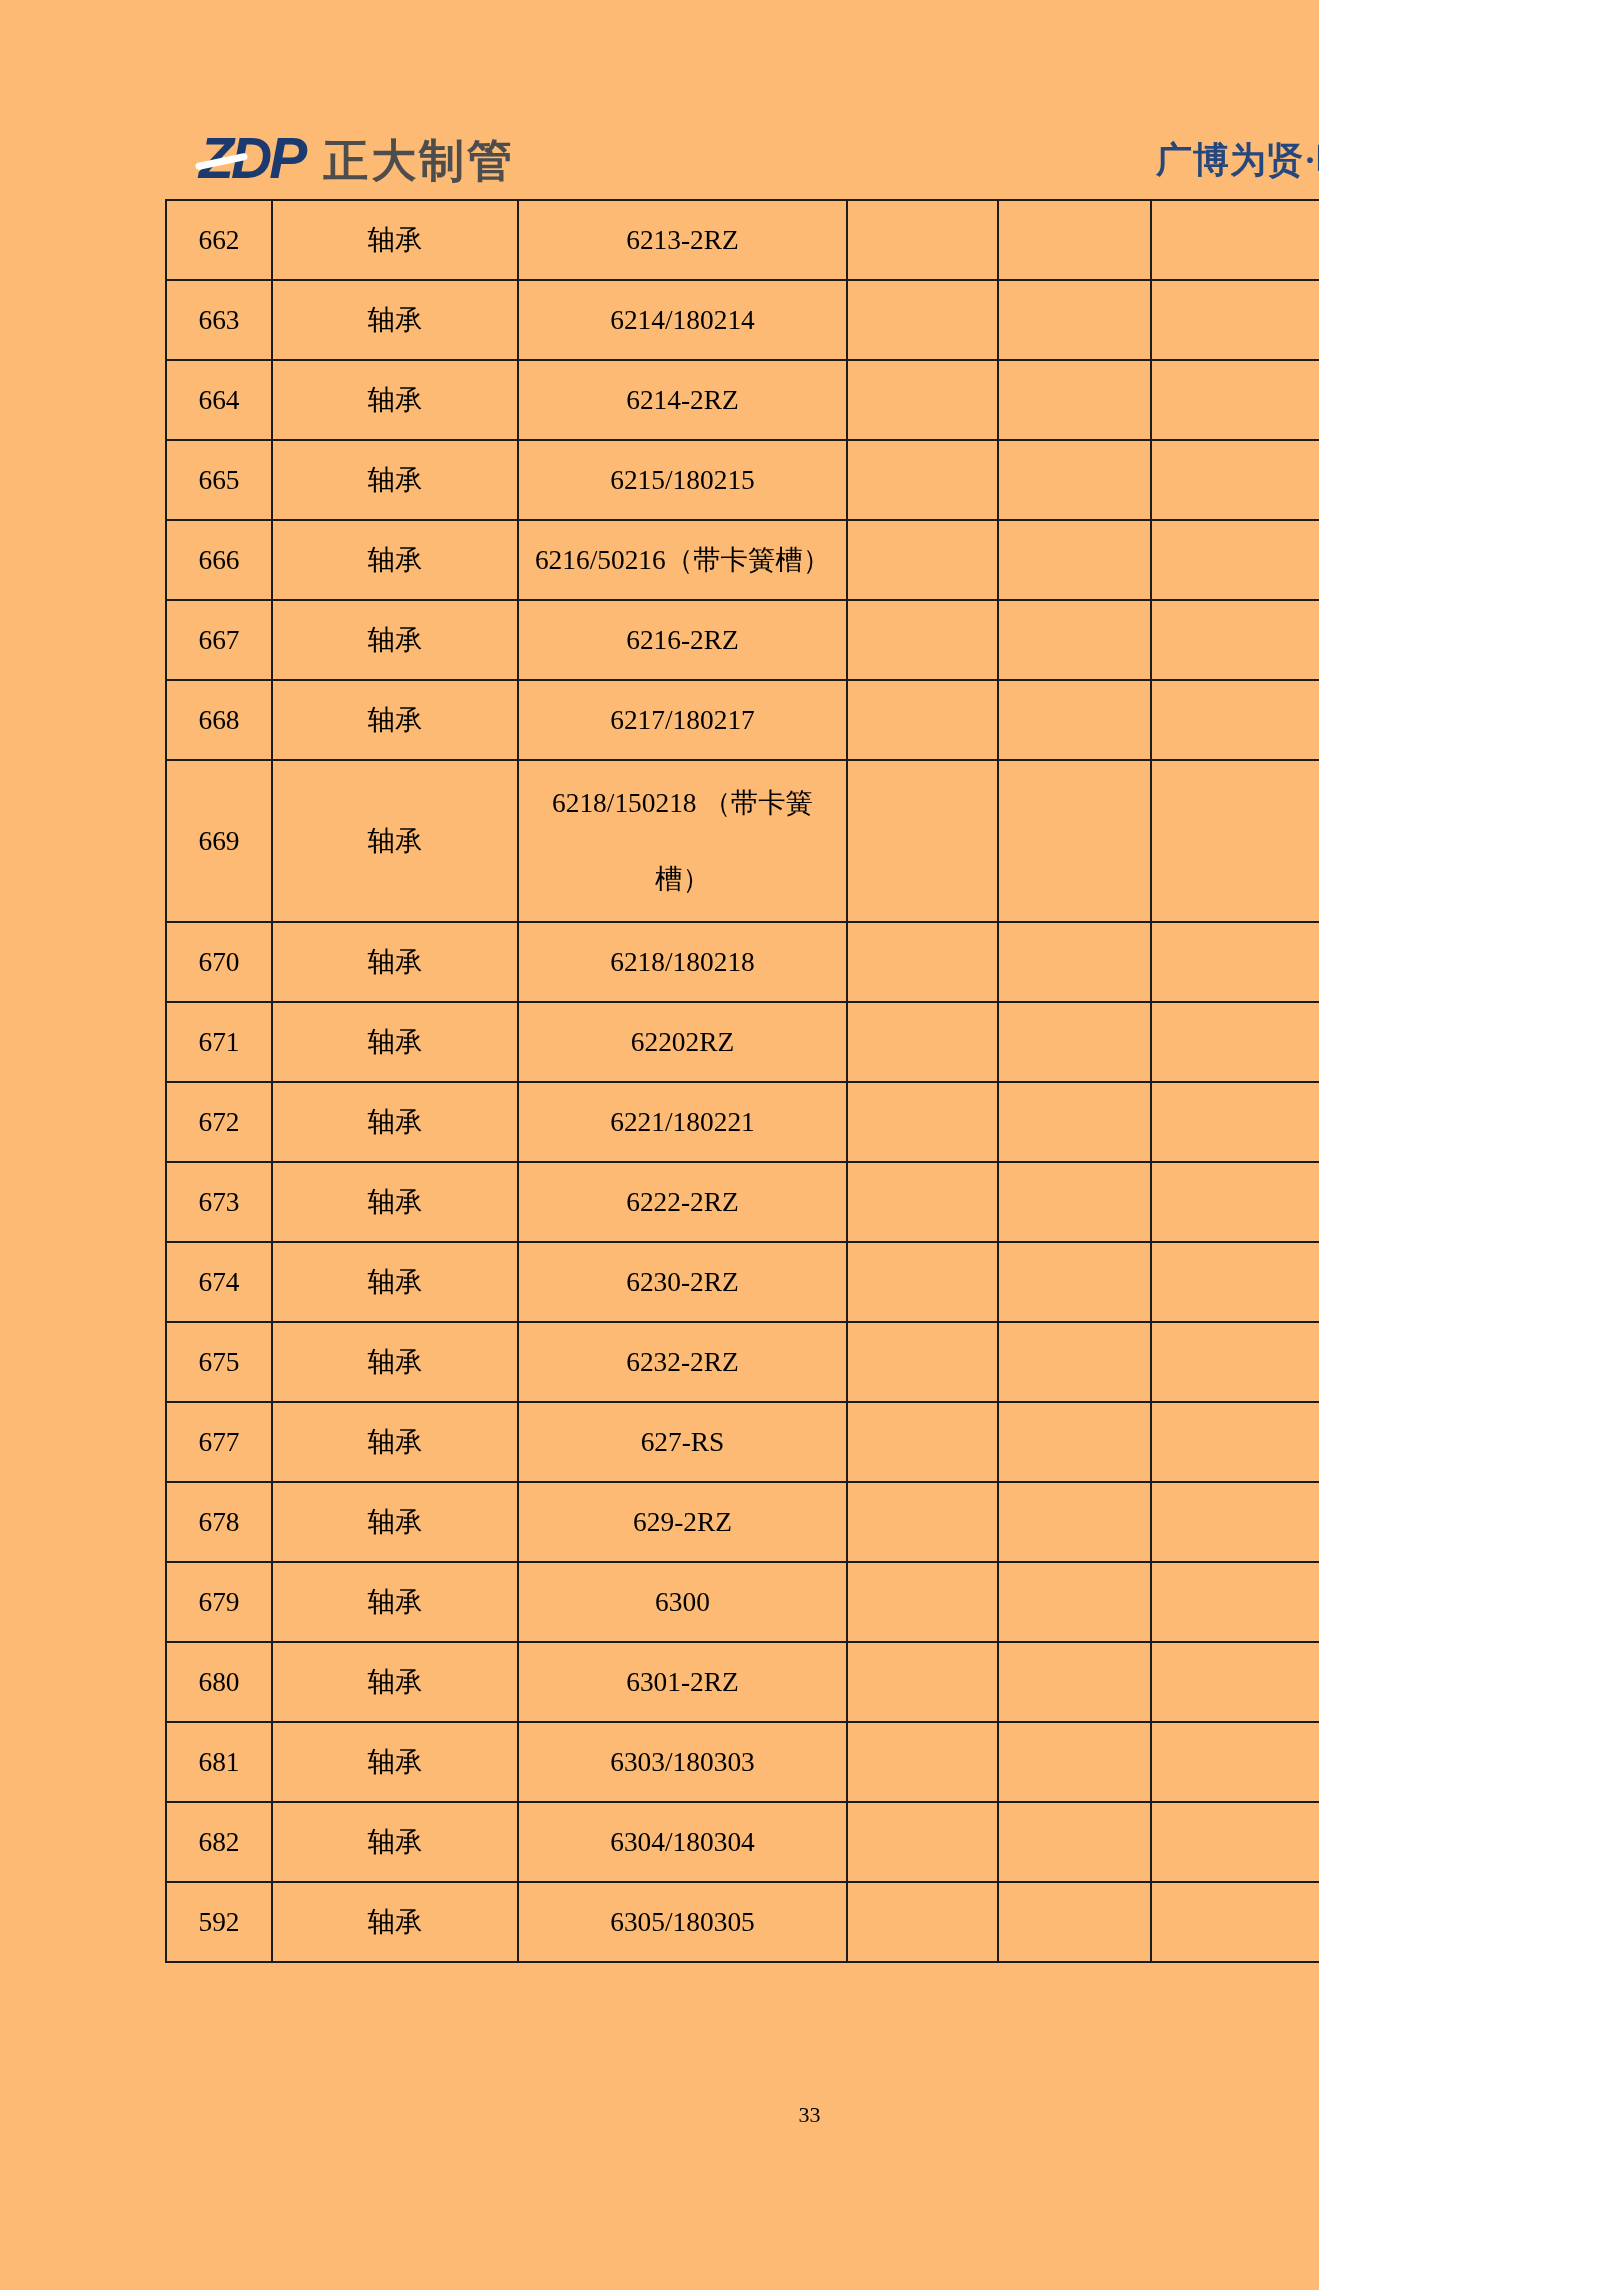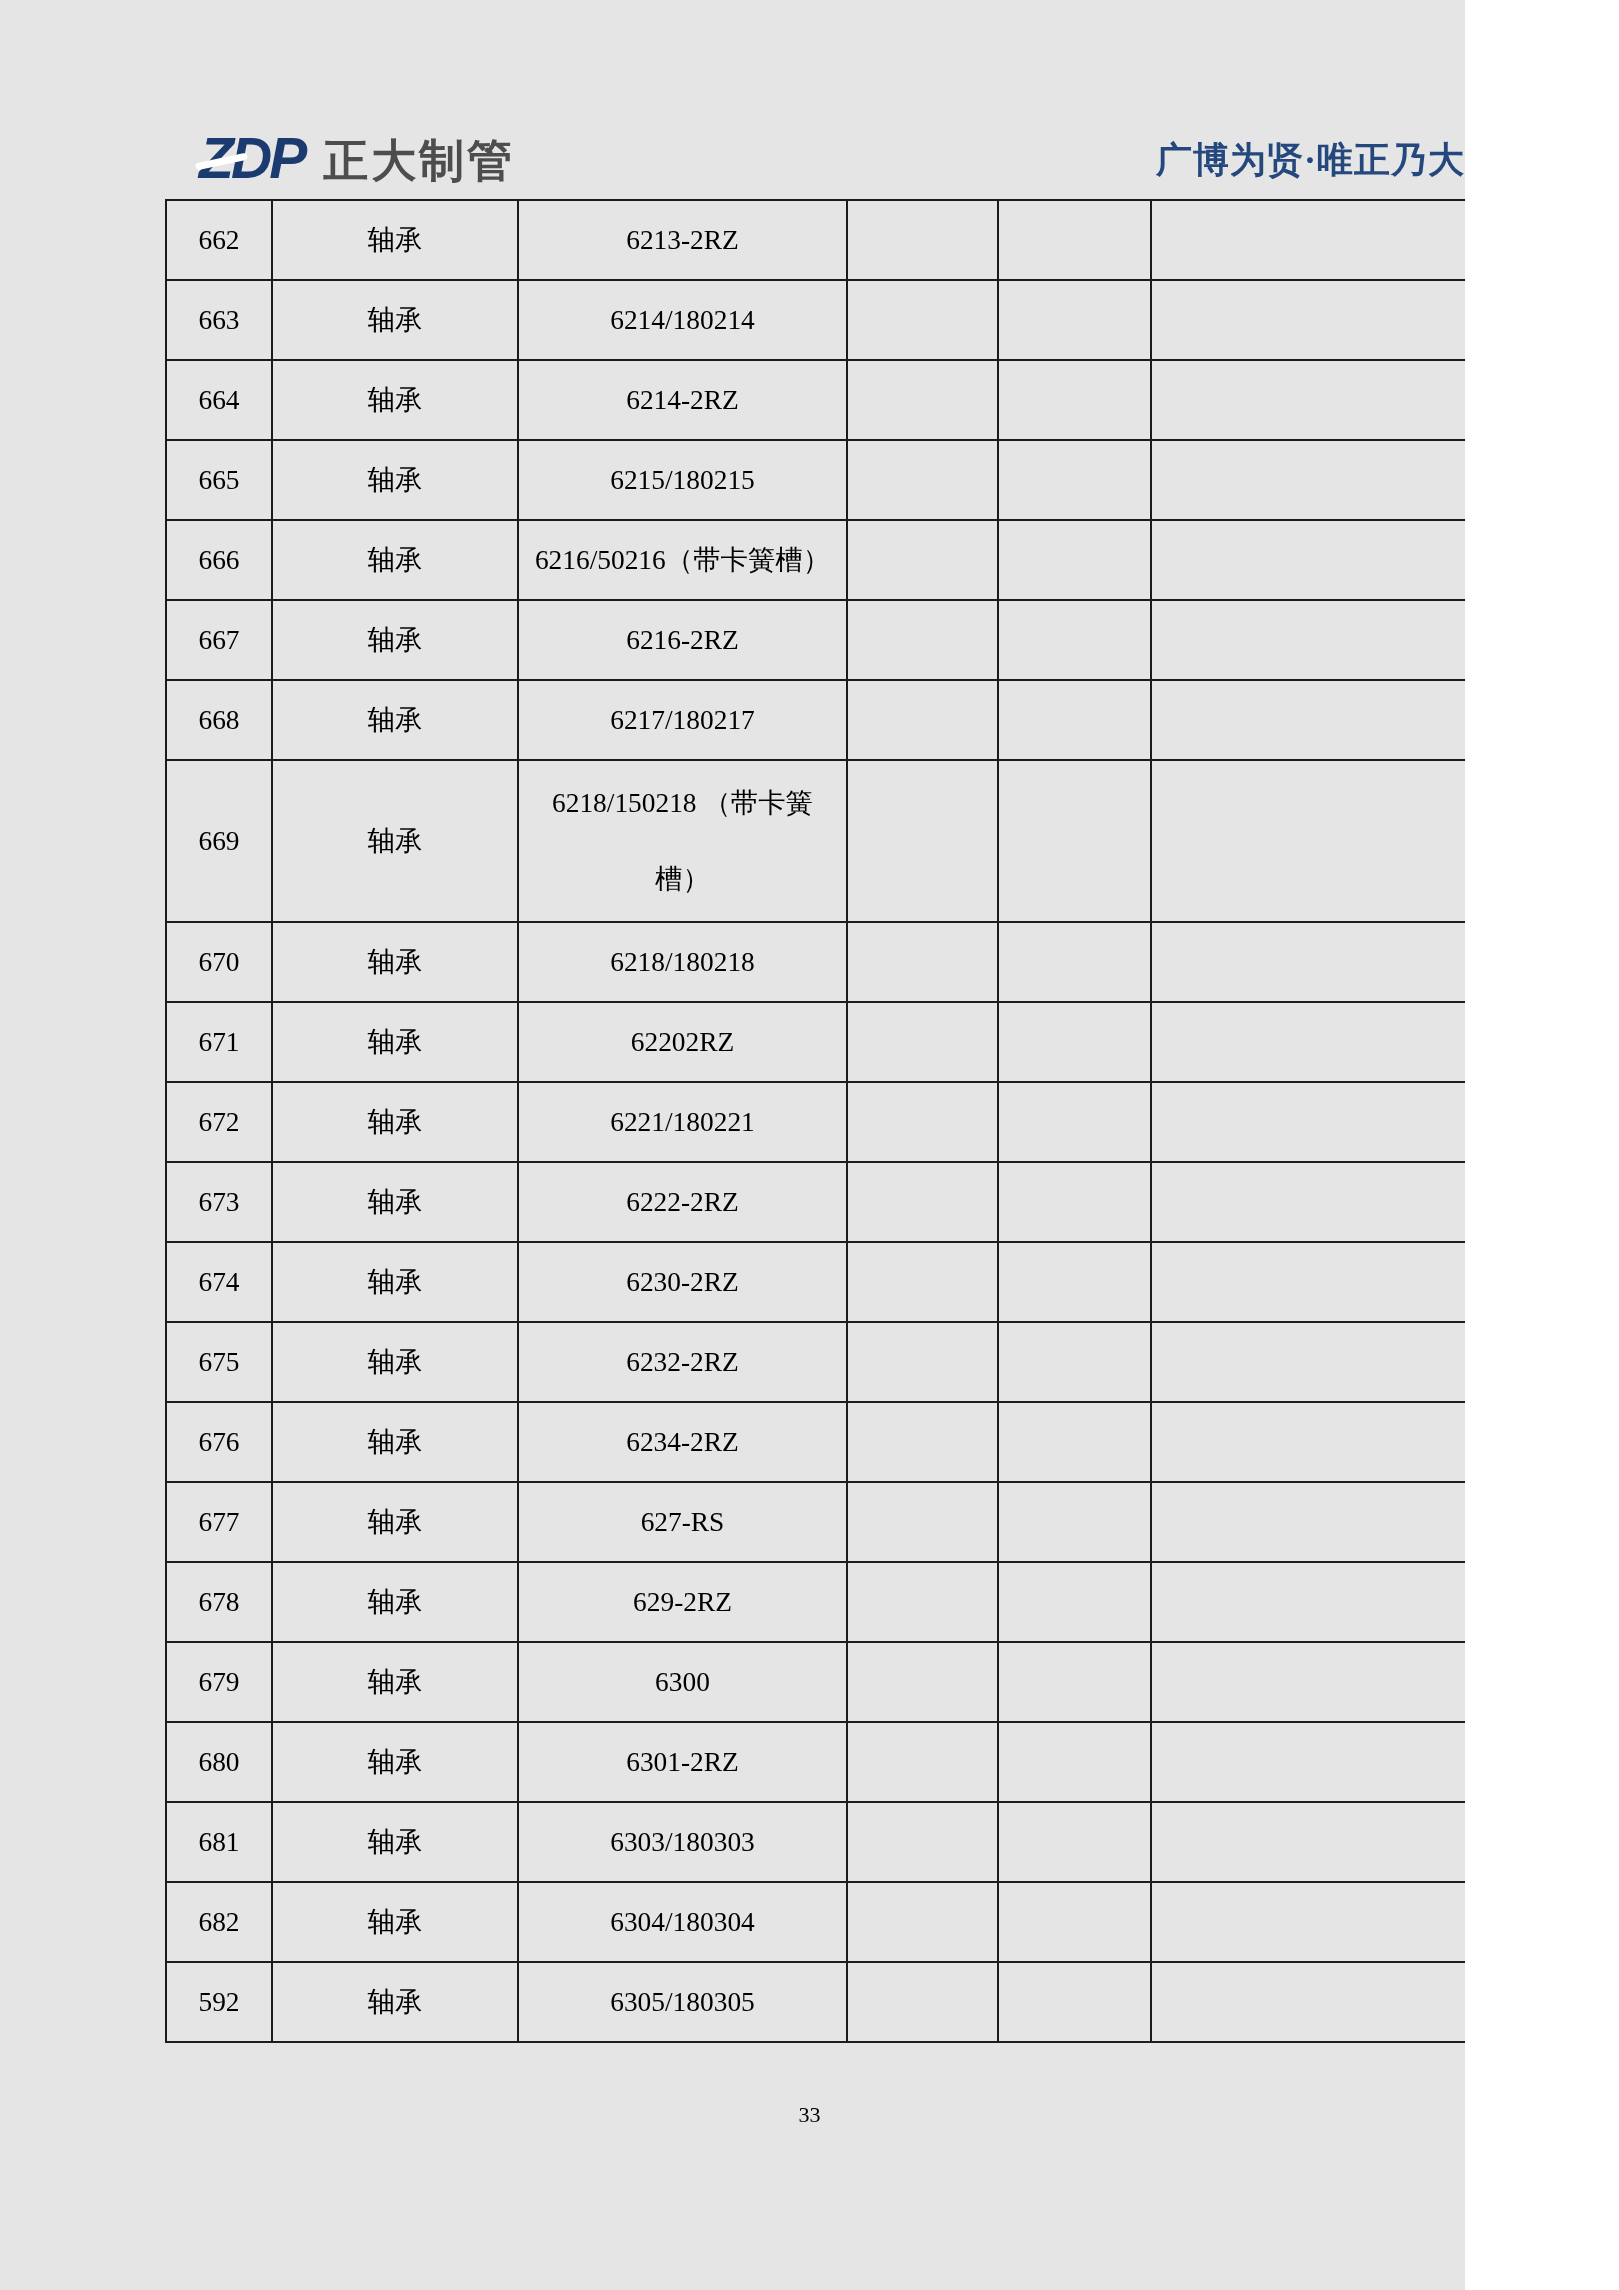--- a/index.html
+++ b/index.html
@@ -2,23 +2,23 @@
 <html><head>
 <meta charset="utf-8">
 <style>
   html, body {
     margin: 0;
     padding: 0;
     background: #ffffff;
   }
   .page {
     position: relative;
-    width: 1465px;
+    width: 1319px;
     height: 2291px;
-    background: #e5e5e5;
+    background: #fdba74;
     font-family: "Liberation Serif", "DejaVu Serif", serif;
     color: #000000;
     overflow: hidden;
   }
 
   
   .logo-group {
     position: absolute;
     left: 199px;
     top: 135px;
@@ -253,28 +253,20 @@
 
     <tr>
       <td class="cell-no">675</td>
       <td class="cell-name">轴承</td>
       <td class="cell-model">6232-2RZ</td>
       <td class="cell-empty"></td>
       <td class="cell-empty"></td>
       <td class="cell-empty"></td>
     </tr>
 
-    <tr>
-      <td class="cell-no">676</td>
-      <td class="cell-name">轴承</td>
-      <td class="cell-model">6234-2RZ</td>
-      <td class="cell-empty"></td>
-      <td class="cell-empty"></td>
-      <td class="cell-empty"></td>
-    </tr>
 
     <tr>
       <td class="cell-no">677</td>
       <td class="cell-name">轴承</td>
       <td class="cell-model">627-RS</td>
       <td class="cell-empty"></td>
       <td class="cell-empty"></td>
       <td class="cell-empty"></td>
     </tr>
 

